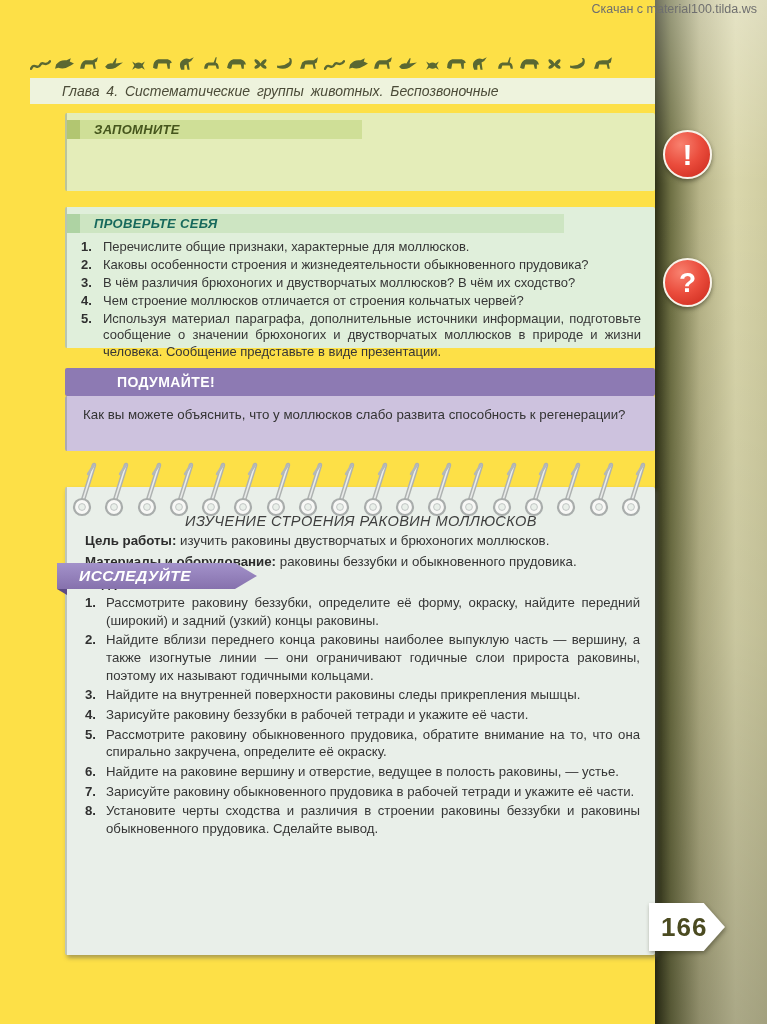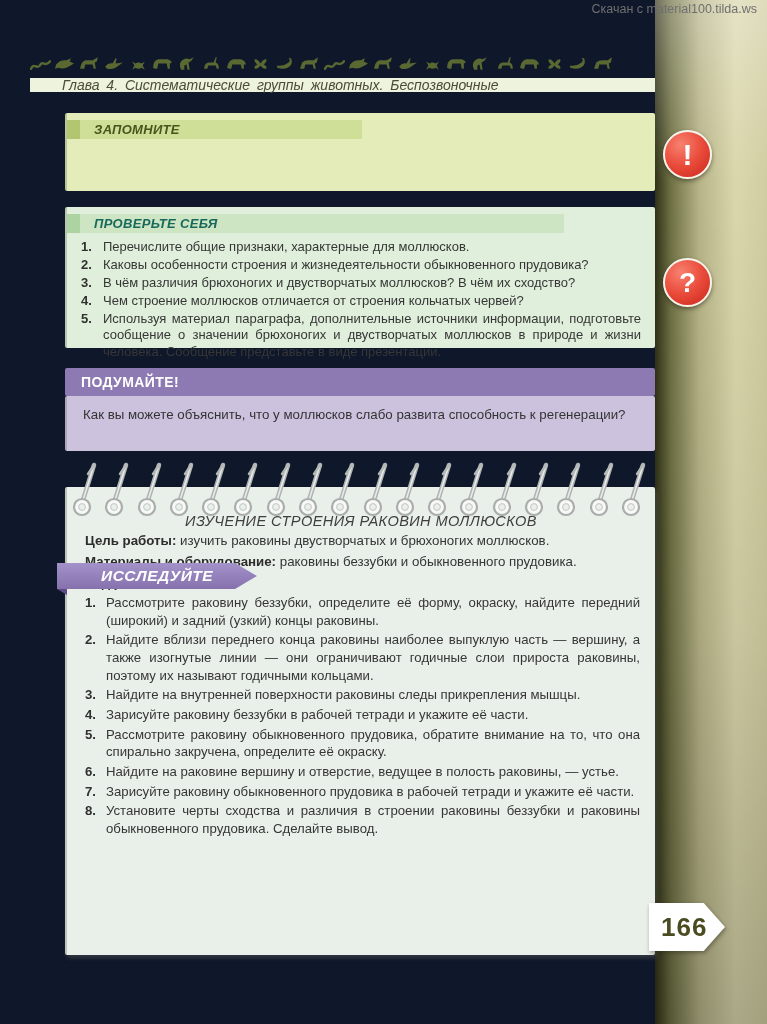--- a/index.html
+++ b/index.html
@@ -1,18 +1,18 @@
 <!DOCTYPE html>
 <html lang="ru"><head>
 <meta charset="utf-8">
 <style>
   html,body { margin:0; padding:0; background:#ffffff; }
   .page {
     position:relative; width:767px; height:1024px; overflow:hidden;
-    background:#0f172a;
+    background:#fde047;
     font-family:"Liberation Sans", sans-serif;
   }
 
   
   .watermark { position:absolute; top:2px; right:10px; font-size:12.5px; color:#6f6f6f; z-index:30; }
 
   
   .edge {
     position:absolute; top:0; left:655px; width:112px; height:1024px; z-index:5;
     background:linear-gradient(to right,#2f3117 0%,#6e7044 14%,#b7b488 40%,#dad7ac 72%,#d0cda1 100%);
@@ -22,21 +22,21 @@
     background:linear-gradient(to bottom, rgba(255,255,255,.30) 0%, rgba(255,255,255,0) 18%, rgba(0,0,0,.08) 62%, rgba(0,0,0,.22) 100%);
   }
 
   
   .animals { position:absolute; left:30px; top:51px; width:584px; height:22px; display:flex; justify-content:space-between; align-items:flex-end; z-index:10; }
   .animals .animal { width:21px; height:19px; display:inline-block; }
   .animals svg { width:100%; height:100%; }
 
   
   .chapter {
-    position:absolute; left:30px; top:78px; width:625px; height:14px; z-index:6;
+    position:absolute; left:30px; top:78px; width:625px; height:26px; z-index:6;
     background:#eef3dd; display:flex; align-items:center;
   }
   .chapter span { padding-left:32px; font-style:italic; font-size:14px; color:#4b4b38; word-spacing:3px; }
 
   
   .box { position:absolute; left:65px; width:590px; z-index:10; border-radius:2px;
          border-left:2px solid rgba(110,120,100,.35); box-sizing:border-box; }
 
   .trow { display:flex; align-items:stretch; height:19px; margin-top:7px; }
   .chip { width:13px; flex:0 0 13px; }
@@ -55,38 +55,38 @@
   .check { top:207px; height:141px; background:#e0efdb; }
   .chip-chk { background:#aed3a3; }
   .tbar-chk { background:#cde5c2; width:470px; }
   .ttext-chk { color:#17695c; }
   .qlist { padding:6px 14px 0 14px; }
   .num-row { display:flex; margin-bottom:1px; }
   .num-row .num { flex:0 0 22px; text-align:left; font-weight:bold; color:#303030; font-size:13px; line-height:1.3; }
   .num-row .txt { flex:1; font-size:13px; line-height:1.3; color:#363636; text-align:justify; }
 
   
-  .think-head { top:368px; height:28px; background:#8d7ab3; border-left:none; display:flex; align-items:center; }
+  .think-head { top:368px; height:28px; background:#8d7ab3; border-left:none; display:flex; align-items:center;padding-left:36px; }
   .think-head span { color:#ffffff; font-weight:bold; font-size:14px; letter-spacing:.4px; padding-left:16px; }
   .think-body { top:396px; height:55px; background:#cdc2de; }
   .think-body p { margin:0; padding:10px 15px 0 16px; font-size:13.3px; line-height:1.35; color:#333333; text-align:justify; }
 
   
   .lab { top:487px; height:468px; background:#e9efe9;
          box-shadow:2px 3px 4px rgba(90,90,90,.5); }
   .spirals { position:absolute; left:72px; top:455px; width:575px; height:68px; z-index:12;
              display:flex; justify-content:space-between; }
   .spiral { width:26px; height:66px; }
   .lab-title { margin-top:46px; text-align:center; font-family:"DejaVu Serif","Liberation Serif",serif;
                font-weight:bold; font-size:26px; color:#353535; letter-spacing:1px; }
   .banner { position:absolute; left:-10px; top:76px; width:200px; height:26px;
             background:linear-gradient(#a392ca,#8671ad);
             clip-path:polygon(0 0, 89% 0, 100% 50%, 89% 100%, 0 100%);
             display:flex; align-items:center; z-index:13; }
-  .banner span { color:#ffffff; font-weight:bold; font-style:italic; font-size:15.5px; padding-left:44px; letter-spacing:.5px; }
+  .banner span { color:#ffffff; font-weight:bold; font-style:italic; font-size:15.5px; padding-left:22px; letter-spacing:.5px; }
   .banner-fold { position:absolute; left:-10px; top:102px; width:0; height:0;
                  border-right:10px solid #5d4b85; border-bottom:6px solid transparent; z-index:12; }
   .work-title { margin-top:26px; text-align:center; font-size:14.6px; color:#3e3e3e; letter-spacing:.4px;font-style:italic; }
   .lab-par { margin:3px 15px 0 18px; font-size:13.3px; line-height:1.35; color:#353535; text-align:justify; }
   .lab-par b { color:#2c2c2c; }
   .steps { margin:2px 15px 0 18px; }
   .steps .num-row { margin-bottom:2px; }
   .steps .num { flex:0 0 21px; font-size:13.2px; line-height:1.34; }
   .steps .txt { font-size:13.2px; line-height:1.34; }
 

